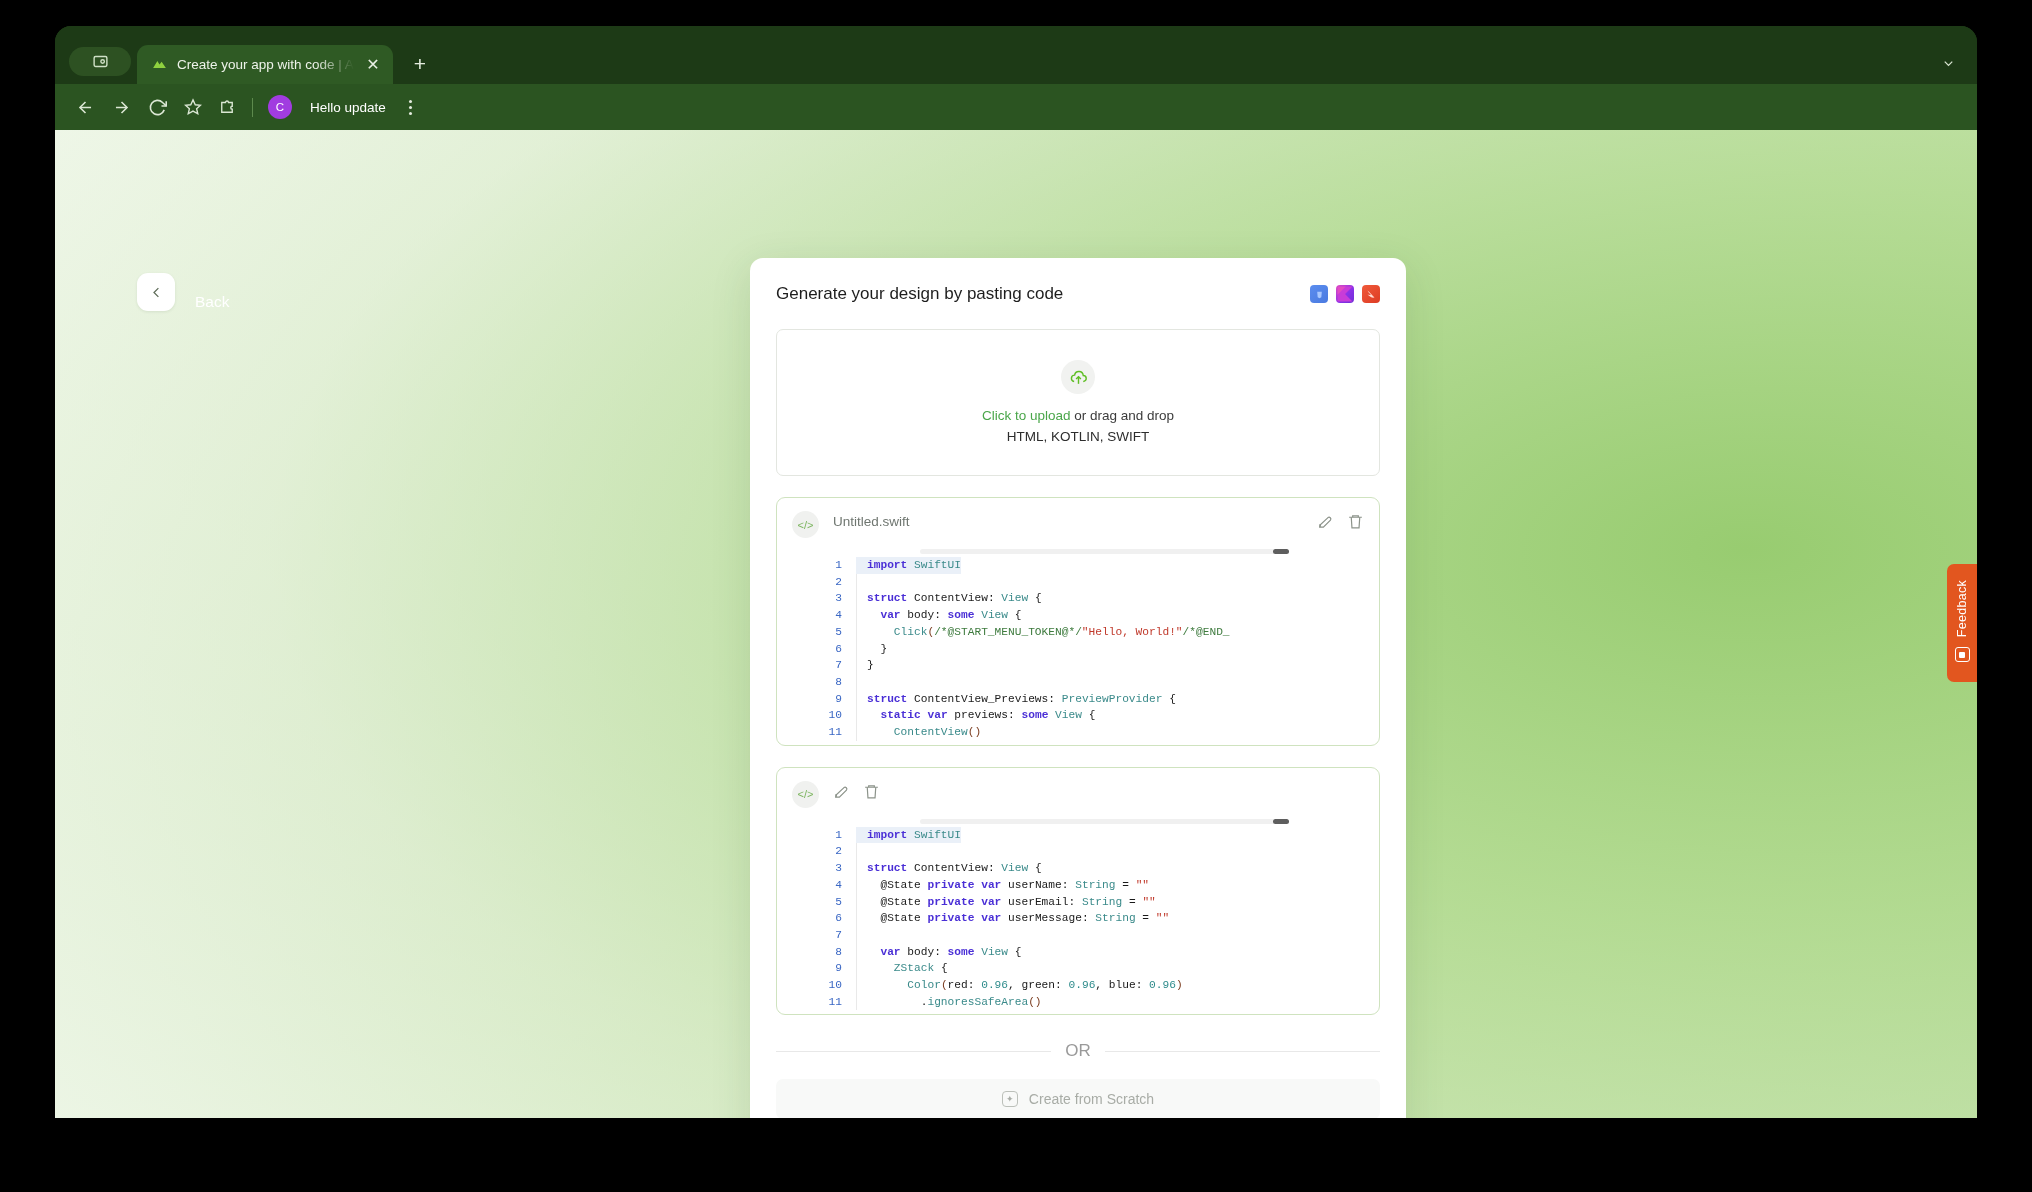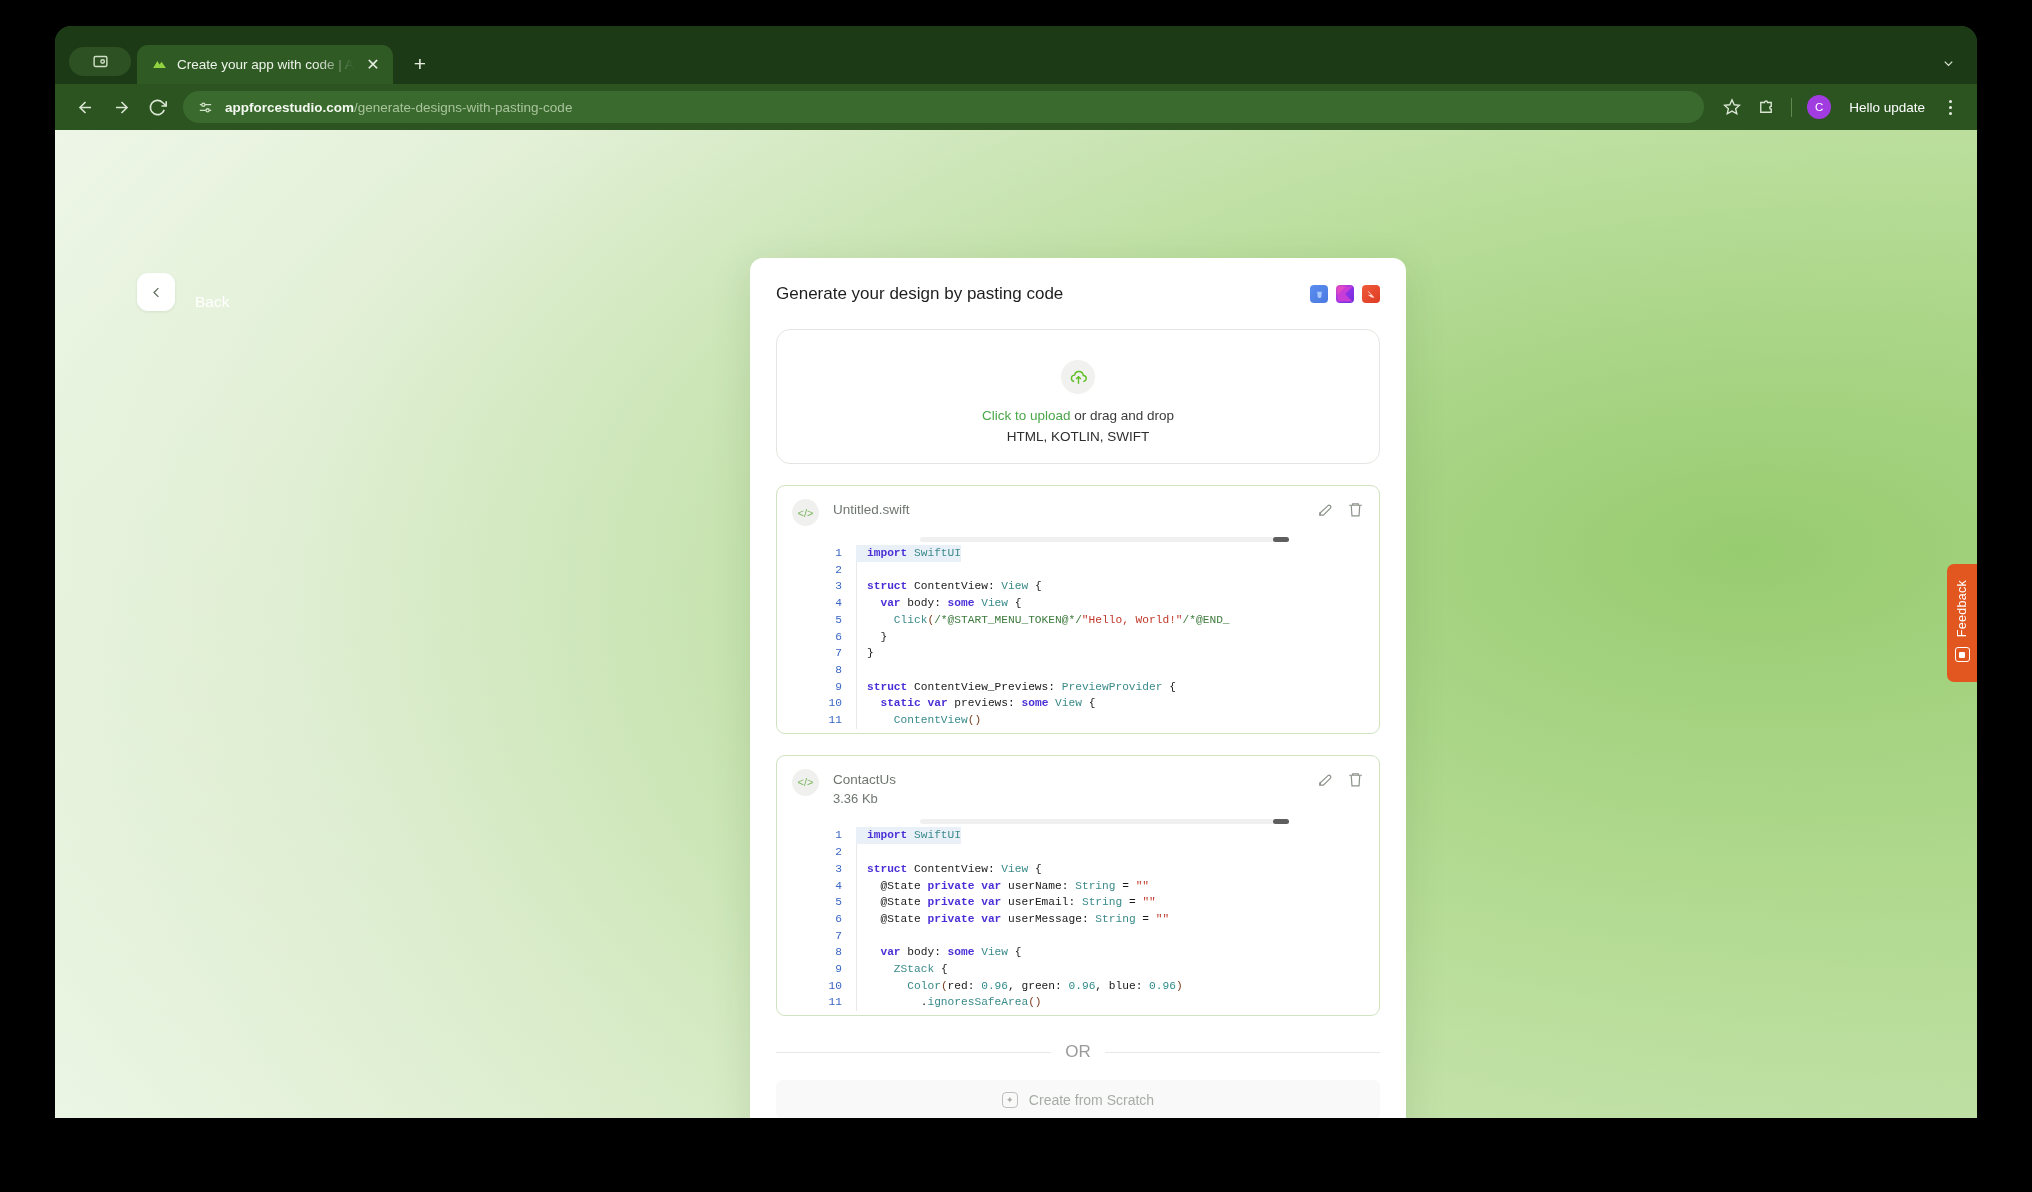--- a/index.html
+++ b/index.html
@@ -191,22 +191,22 @@
     display: flex; align-items: center; justify-content: center;
     font-size: 9px; color: #fff; overflow: hidden;
   }
   .tech-html { background: linear-gradient(140deg,#5b8def,#4a7ae0); }
   .tech-kotlin { background: linear-gradient(135deg,#e24cc2 0%, #8b31e8 55%, #6f2fd6 100%); }
   .tech-swift { background: linear-gradient(140deg,#f05a3a,#dd3c24); }
 
   
   #dropzone {
     border: 1px solid #e3e6e0;
-    border-radius: 14px;
-    padding: 30px 20px 19px;
+    border-radius: 7px;
+    padding: 30px 20px 31px;
     text-align: center;
     background: #fff;
   }
   #upload-icon-circle {
     width: 34px; height: 34px;
     border-radius: 50%;
     background: #f1f2f0;
     margin: 0 auto 14px;
     display: flex; align-items: center; justify-content: center;
   }
@@ -402,33 +402,20 @@
           <polyline points="12 5 19 12 12 19"></polyline>
         </svg>
     </div>
     <div class="nav-btn">
       <svg viewBox="0 0 24 24" fill="none" stroke="currentColor" stroke-width="2">
           <polyline points="23 4 23 10 17 10"></polyline>
           <path d="M20.49 15a9 9 0 1 1-2.12-9.36L23 10"></path>
         </svg>
     </div>
 
-    <div id="omnibox">
-      <span id="site-info-icon">
-        <svg viewBox="0 0 24 24" fill="none" stroke="currentColor" stroke-width="1.9">
-          <line x1="4" y1="8" x2="20" y2="8"></line>
-            <circle cx="9" cy="8" r="2.2" fill="#3a6a2d"></circle>
-          <line x1="4" y1="16" x2="20" y2="16"></line>
-            <circle cx="15" cy="16" r="2.2" fill="#3a6a2d"></circle>
-        </svg>
-      </span>
-      <span id="omnibox-url">
-        <b>appforcestudio.com</b><span>/generate-designs-with-pasting-code</span>
-      </span>
-    </div>
 
     <div id="toolbar-right">
       <div class="toolbar-icon">
         <svg viewBox="0 0 24 24" fill="none" stroke="currentColor" stroke-width="1.8">
             <polygon points="12 2.5 15 9 22 9.7 16.8 14.3 18.4 21 12 17.4 5.6 21 7.2 14.3 2 9.7 9 9"></polygon>
           </svg>
       </div>
       <div class="toolbar-icon">
         <svg viewBox="0 0 24 24" fill="none" stroke="currentColor" stroke-width="1.8">
             <path d="M5 6h5a2 2 0 1 1 4 0h5v5a2 2 0 1 0 0 4v4H5z"></path>
@@ -565,24 +552,20 @@
                 <span class="ln">11</span>
                 <span class="lc">&nbsp;&nbsp;&nbsp;&nbsp;<span class="typ">ContentView</span><span class="punct">()</span></span>
               </div>
           </div>
         </div>
       </div>
 
       <div class="code-card">
         <div class="code-card-head">
           <div class="code-chip">&lt;/&gt;</div>
-          <div class="code-meta">
-            <div class="code-filename">ContactUs</div>
-            <div class="code-filesize">3.36 Kb</div>
-          </div>
           <div class="code-actions">
             <div class="code-action">
               <svg viewBox="0 0 24 24" fill="none" stroke="currentColor" stroke-width="1.7">
                   <path d="M4 20h5l10-10a2.5 2.5 0 0 0-3.5-3.5L5 16.5z"></path>
                   <path d="M4 20v-4"></path>
                 </svg>
             </div>
             <div class="code-action">
               <svg viewBox="0 0 24 24" fill="none" stroke="currentColor" stroke-width="1.7">
                   <polyline points="3 6 21 6"></polyline>

